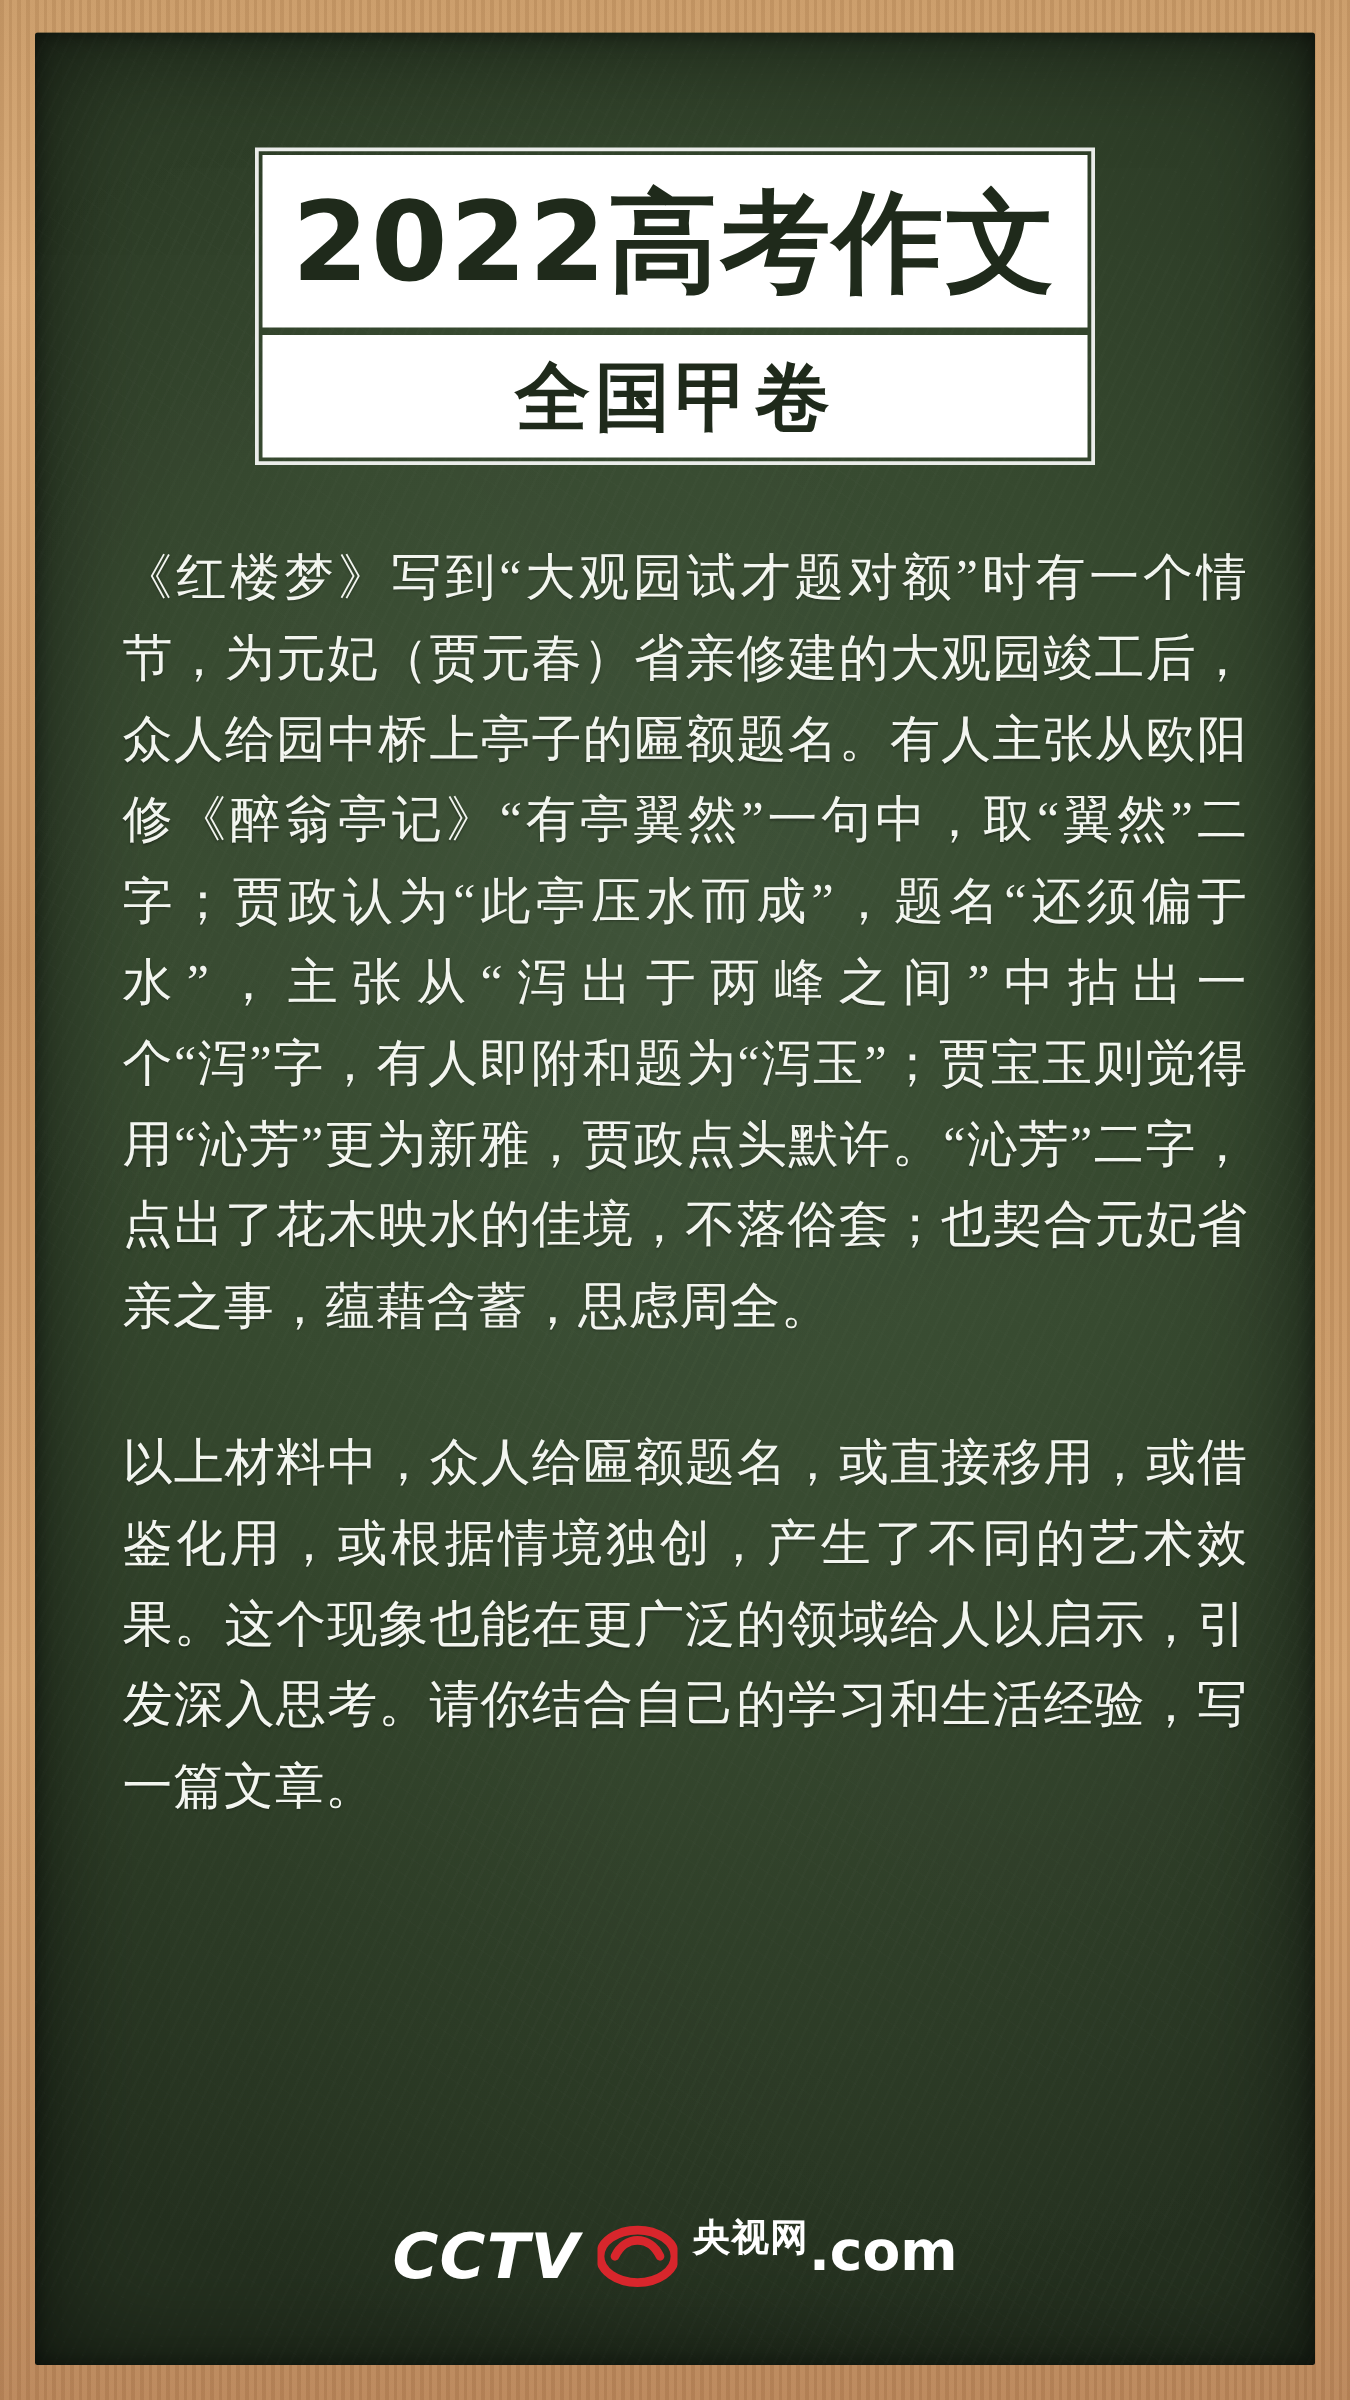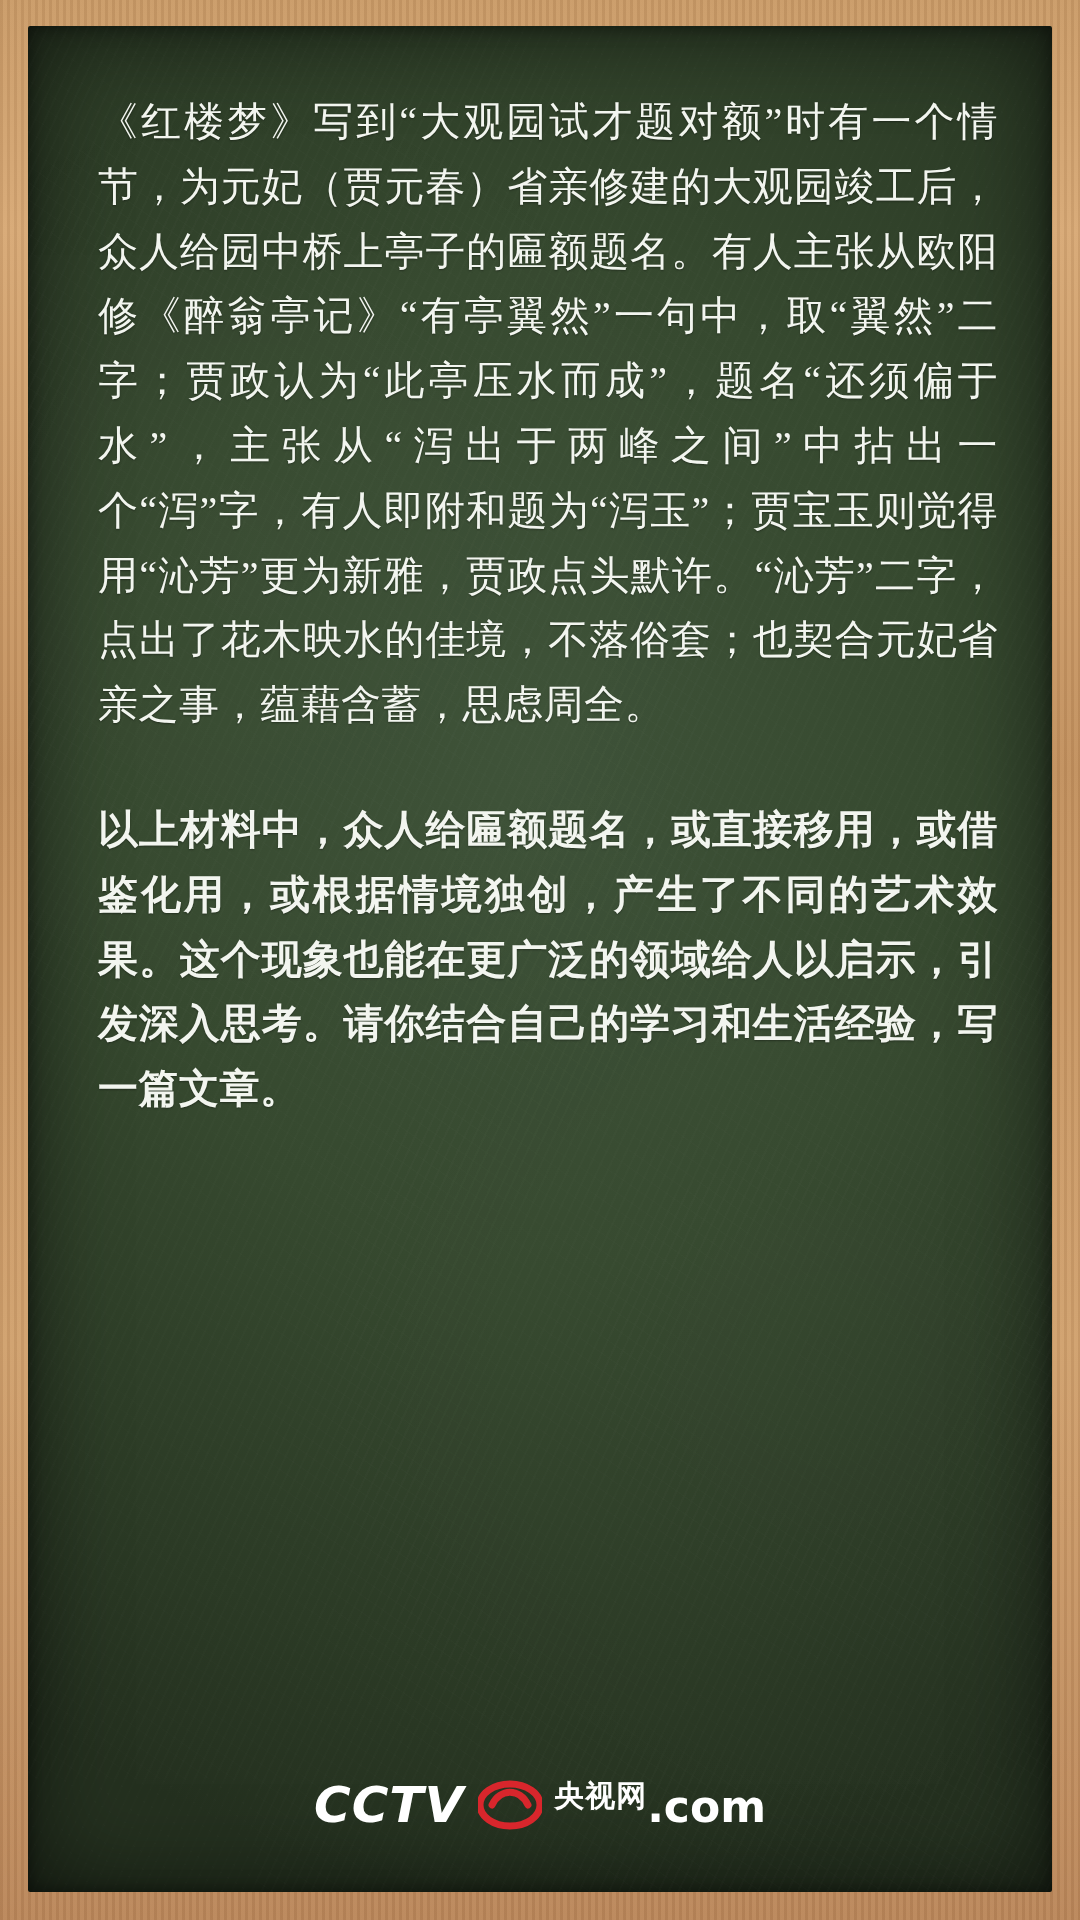--- a/index.html
+++ b/index.html
@@ -115,40 +115,38 @@
   .para {
     font-size: 40px;
     line-height: 1.62;
     letter-spacing: 0.5px;
     text-align: justify;
     margin: 0 0 6px 0;
     white-space: pre-wrap;
   }
   .para.second {
     margin-top: 60px;
-    font-weight: bold;
   }
   .req {
     margin-top: 52px;
     font-size: 26px;
     line-height: 1.75;
     color: #dfe6da;
     letter-spacing: 0.5px;
     white-space: pre-wrap;
     opacity: 0.95;
   }
 
   
   .footer {
     position: absolute;
     left: 0;
     right: 0;
     bottom: 58px;
     display: flex;
-    align-items: center;
     justify-content: center;
     gap: 10px;
     margin-top: 36px;
   }
   .cctv-text {
     font-family: "DejaVu Sans", sans-serif;
     font-weight: 700;
     font-style: italic;
     font-size: 50px;
     color: #ffffff;
@@ -185,20 +183,27 @@
 </style>
 </head>
 <body>
 
 <div class="poster">
   <div class="frame-grain"></div>
 
   <div class="board">
     <div class="board-texture"></div>
 
+    <div class="title-wrap">
+      <div class="title-outline"></div>
+      <div class="title-line1">2022高考作文</div>
+      <div class="title-line2-row">
+        <div class="title-line2">全国甲卷</div>
+      </div>
+    </div>
 
     <div class="content">
       <p class="para">《红楼梦》写到“大观园试才题对额”时有一个情节，为元妃（贾元春）省亲修建的大观园竣工后，众人给园中桥上亭子的匾额题名。有人主张从欧阳修《醉翁亭记》“有亭翼然”一句中，取“翼然”二字；贾政认为“此亭压水而成”，题名“还须偏于水”，主张从“泻出于两峰之间”中拈出一个“泻”字，有人即附和题为“泻玉”；贾宝玉则觉得用“沁芳”更为新雅，贾政点头默许。“沁芳”二字，点出了花木映水的佳境，不落俗套；也契合元妃省亲之事，蕴藉含蓄，思虑周全。</p>
       <p class="para second">以上材料中，众人给匾额题名，或直接移用，或借鉴化用，或根据情境独创，产生了不同的艺术效果。这个现象也能在更广泛的领域给人以启示，引发深入思考。请你结合自己的学习和生活经验，写一篇文章。</p>
     </div>
 
     <div class="footer">
       <span class="cctv-text">CCTV</span>
       <span class="eye">
         <svg width="64" height="58" viewBox="0 0 64 58">

